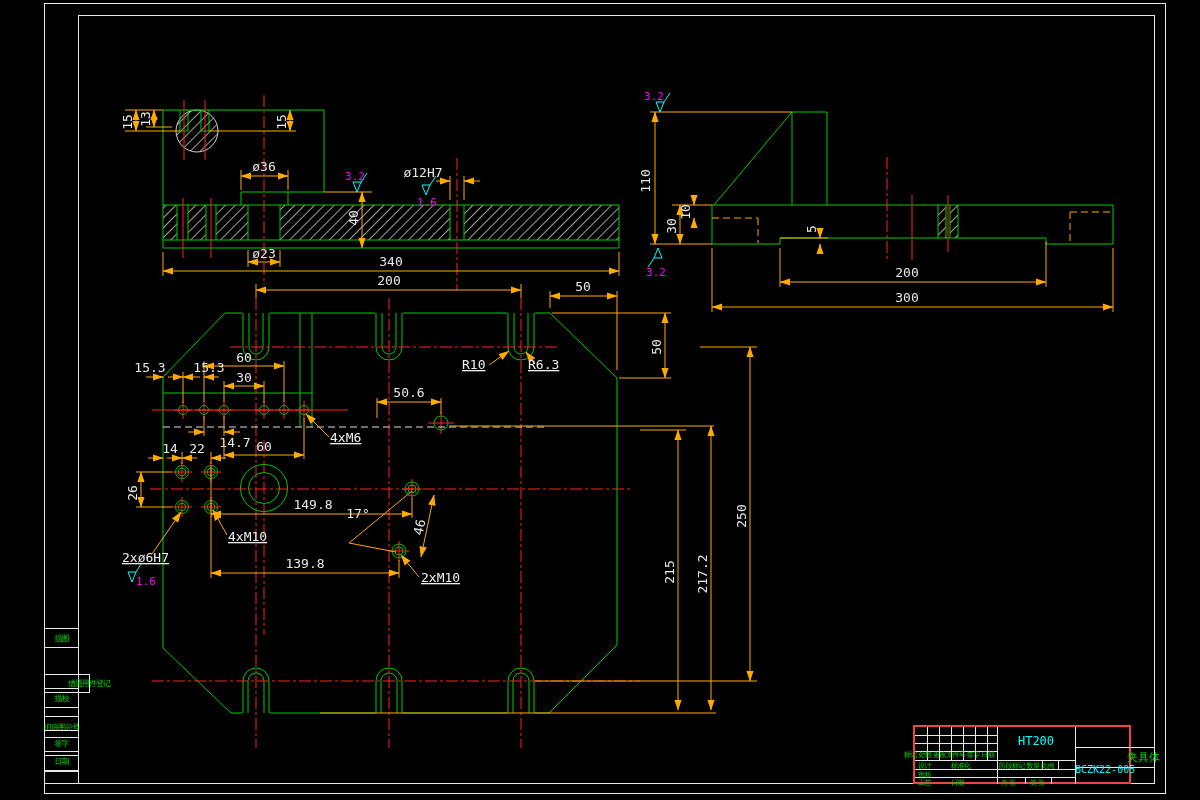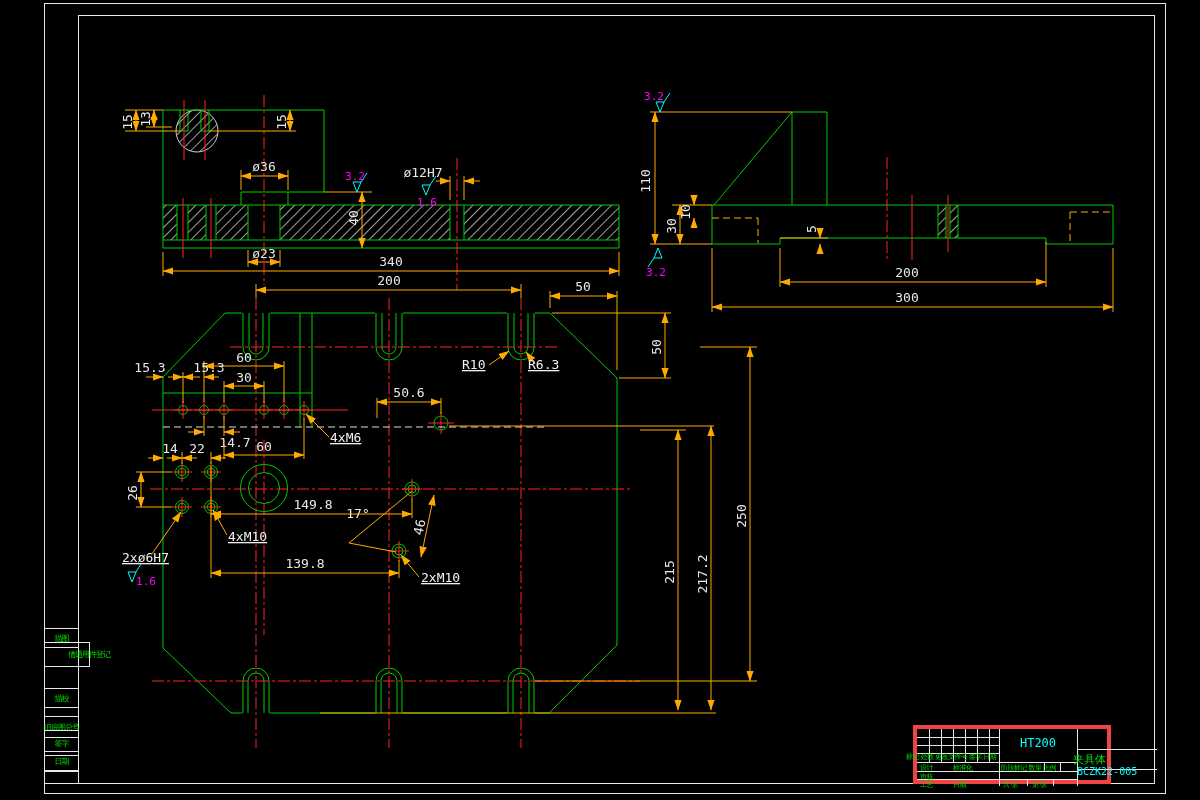--- a/index.html
+++ b/index.html
@@ -14,34 +14,34 @@
   .dim{stroke:#ffaa00;fill:none;stroke-width:1;}
   .hid{stroke:#dddddd;fill:none;stroke-width:1;stroke-dasharray:7 4;}
   .hidy{stroke:#ffaa00;fill:none;stroke-width:1;stroke-dasharray:7 4;}
   .fin{stroke:#00ffff;fill:none;stroke-width:1;}
   text.dt{fill:#e8e8e8;font:13px "DejaVu Sans Mono",monospace;text-anchor:middle;}
   text.lbl{fill:#f0f0f0;font:13px "DejaVu Sans Mono",monospace;text-anchor:start;text-decoration:underline;}
   text.mag{fill:#ff00ff;font:11px "DejaVu Sans Mono",monospace;text-anchor:middle;}
   .mcell{position:absolute;left:44px;width:35px;border:1px solid #e8e8e8;color:#00dd00;
          font:8px "Liberation Sans",sans-serif;display:flex;align-items:center;justify-content:center;
          letter-spacing:-1px;white-space:nowrap;box-sizing:border-box;}
-  #title-block{position:absolute;left:913px;top:725px;width:198px;height:59px;border:4px solid #ef4444;box-sizing:border-box;}
+  #title-block{position:absolute;left:913px;top:725px;width:218px;height:59px;border:2px solid #ef4444;box-sizing:border-box;}
   .tbl{position:absolute;background:#e8e8e8;}
   .tbt{position:absolute;color:#00dd00;font:7px "Liberation Sans",sans-serif;white-space:nowrap;letter-spacing:-0.5px;}
   .tb-mat{position:absolute;left:82px;top:7px;width:78px;text-align:center;color:#00ffff;font:12px "DejaVu Sans Mono",monospace;}
-  .tb-name{position:absolute;left:156px;top:23px;width:80px;text-align:left;color:#00dd00;font:11px "Liberation Sans",sans-serif;}
+  .tb-name{position:absolute;left:165px;top:23px;width:80px;text-align:right;color:#00dd00;font:11px "Liberation Sans",sans-serif;}
   .tb-no{position:absolute;left:160px;top:37px;width:80px;text-align:left;color:#00ffff;font:10px "DejaVu Sans Mono",monospace;}
 </style>
 </head>
 <body>
 
 <div class="abs" id="outer-border"></div>
 <div class="abs" id="inner-frame"></div>
 
-<div class="mcell" style="top:642px;height:25px;padding-left:44px;">
+<div class="mcell" style="top:674px;height:19px;padding-left:44px;">
     <span>借通用件登记</span>
   </div>
 <div class="mcell" style="top:628px;height:20px;">
     <span>描图</span>
   </div>
 <div class="mcell" style="top:688px;height:20px;">
     <span>描校</span>
   </div>
 <div class="mcell" style="top:708px;height:22px;margin-top:8px;">
     <span>旧底图总号</span>

